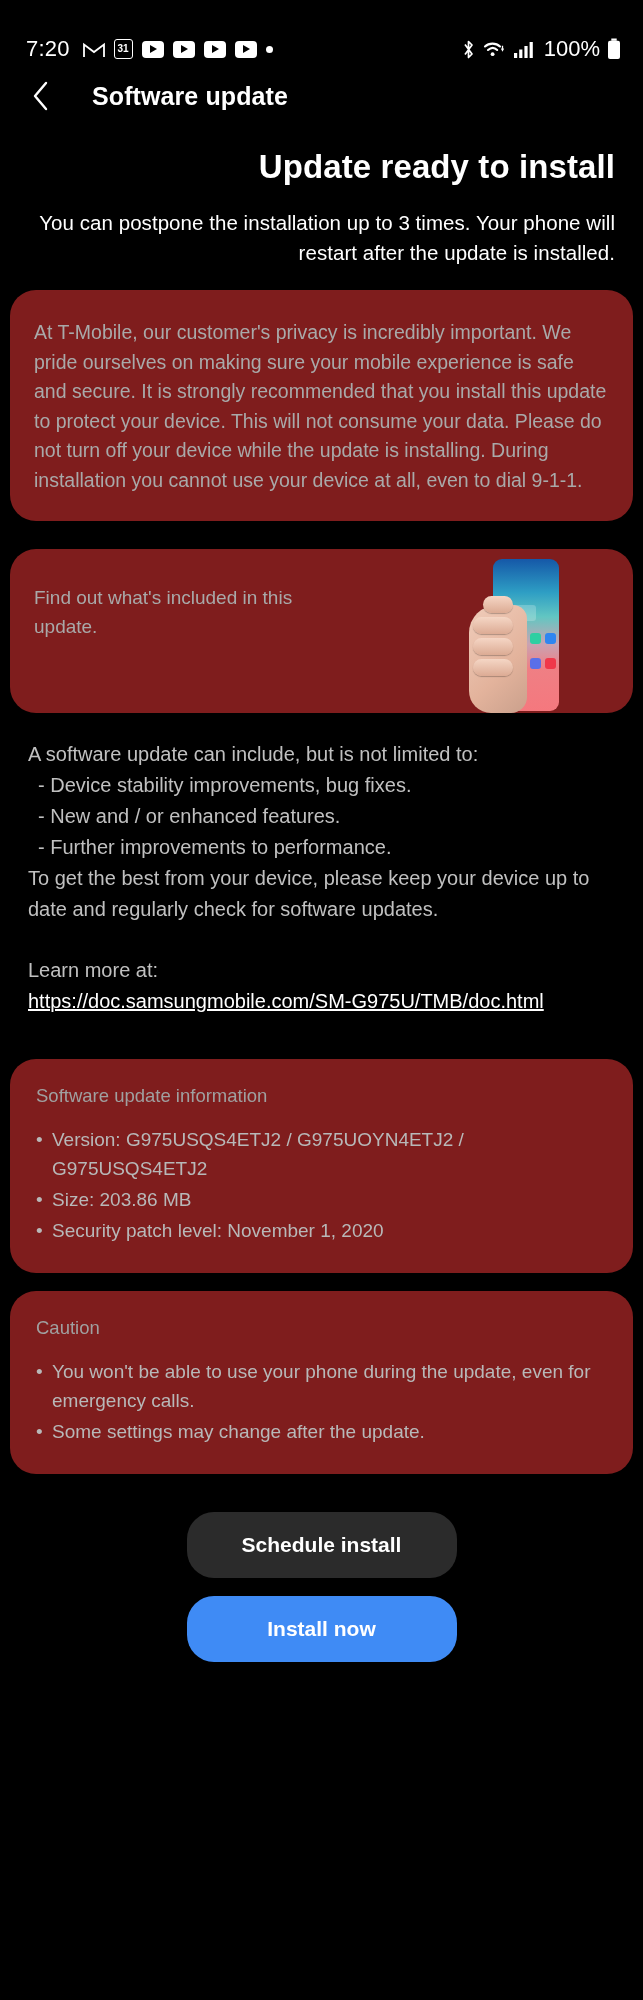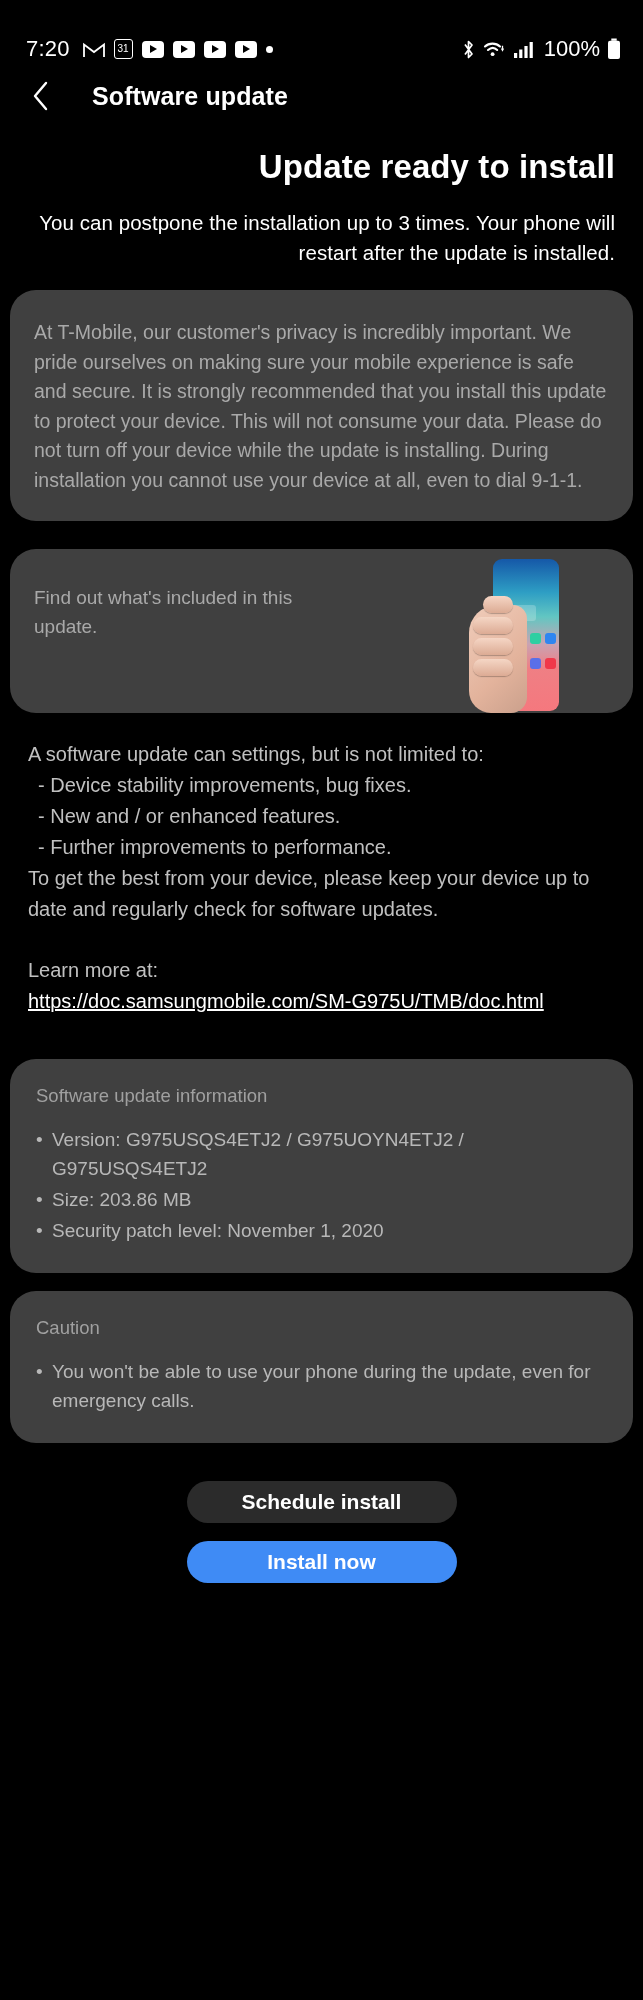--- a/index.html
+++ b/index.html
@@ -31,21 +31,21 @@
   .sb-right { display: flex; align-items: center; gap: 7px; margin-left: auto; }
   .sb-time { font-size: 22px; letter-spacing: 0.2px; margin-right: 4px; }
   .sb-icon { display: inline-flex; align-items: center; justify-content: center; }
   .cal-icon {
     width: 19px; height: 20px;
     border: 1.8px solid #ffffff;
     border-radius: 3px;
     font-size: 10px;
     line-height: 17px;
     text-align: center;
-    font-weight: normal;
+    font-weight: bold;
     color: #ffffff;
   }
   .yt-icon {
     width: 22px; height: 17px;
     background: #ffffff;
     border-radius: 4px;
     position: relative;
   }
   .yt-icon::after {
     content: "";
@@ -84,21 +84,21 @@
   }
   .page-sub {
     font-size: 20.5px;
     line-height: 30px;
     color: #ffffff;
     letter-spacing: .05px;
   }
 
   
   .card {
-    background: #404040;
+    background: #7f1d1d;
     border-radius: 26px;
     margin: 12px 10px 14px 10px;
   }
   .card.notice { padding: 28px 24px 26px 24px; margin-top: 22px; }
   .notice p {
     font-size: 19.5px;
     line-height: 29.5px;
     color: #a9a9a9;
   }
 
@@ -216,21 +216,21 @@
   
   .actions {
     padding: 24px 0 0 0;
     display: flex;
     flex-direction: column;
     align-items: center;
     gap: 18px;
   }
   .btn {
     width: 270px;
-    height: 42px;
+    height: 66px;
     border: none;
     border-radius: 27px;
     font-family: "Liberation Sans", sans-serif;
     font-size: 21px;
     font-weight: bold;
     cursor: pointer;
   }
   .btn-secondary { background: #2b2b2b; color: #ffffff; }
   .btn-primary { background: #3f8bf5; color: #ffffff; }
 </style>
@@ -324,21 +324,21 @@
       <div class="hand">
         <span class="finger f1"></span>
         <span class="finger f2"></span>
         <span class="finger f3"></span>
         <span class="finger f4"></span>
       </div>
     </div>
   </div>
 
   <div class="body-text">
-    <div>A software update can settings, but is not limited to:</div>
+    <div>A software update can include, but is not limited to:</div>
     <div class="dashline">- Device stability improvements, bug fixes.</div>
     <div class="dashline">- New and / or enhanced features.</div>
     <div class="dashline">- Further improvements to performance.</div>
     <div>To get the best from your device, please keep your device up to date and regularly check for software updates.</div>
     <div class="learn-label">Learn more at:</div>
     <a class="link">https://doc.samsungmobile.com/SM-G975U/TMB/doc.html</a>
   </div>
 
   <div class="card info">
     <div class="card-heading">Software update information</div>
@@ -346,20 +346,21 @@
       <li>Version: G975USQS4ETJ2 / G975UOYN4ETJ2 / G975USQS4ETJ2</li>
       <li>Size: 203.86 MB</li>
       <li>Security patch level: November 1, 2020</li>
     </ul>
   </div>
 
   <div class="card caution">
     <div class="card-heading">Caution</div>
     <ul class="bullets">
       <li>You won't be able to use your phone during the update, even for emergency calls.</li>
+      <li>Some settings may change after the update.</li>
     </ul>
   </div>
 
   <div class="actions">
     <button class="btn btn-secondary">Schedule install</button>
     <button class="btn btn-primary">Install now</button>
   </div>
 
 </div>
 

